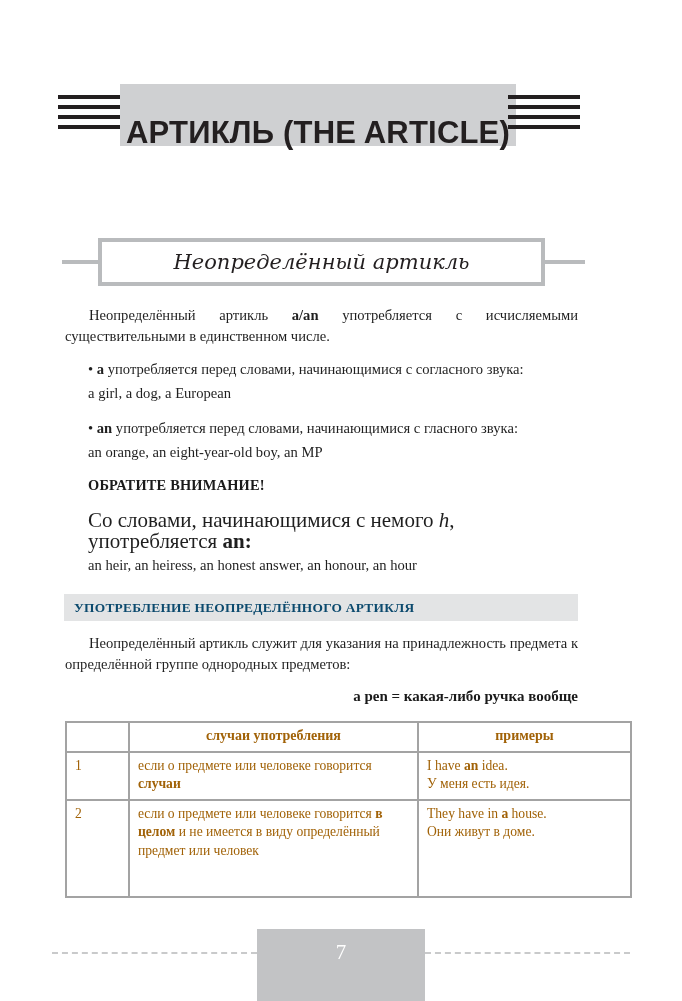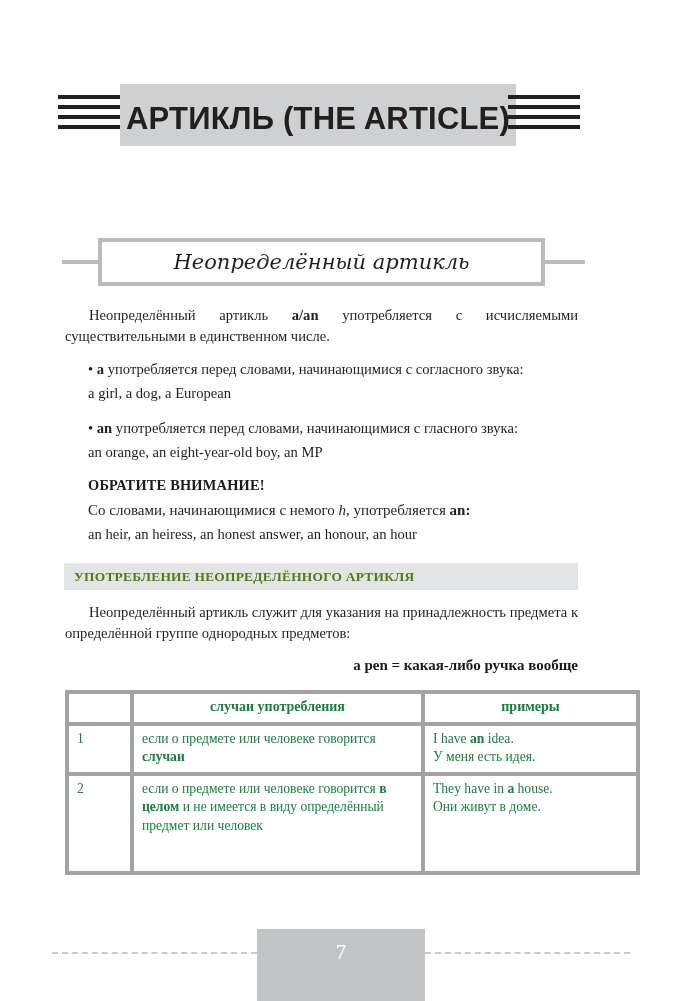--- a/index.html
+++ b/index.html
@@ -53,21 +53,21 @@
     position: absolute;
     left: 120px;
     top: 0;
     width: 396px;
     height: 62px;
     background: #cfd0d2;
   }
   .title-text {
     position: absolute;
     left: 120px;
-    top: 4px;
+    top: 18px;
     width: 396px;
     height: 62px;
     line-height: 62px;
     text-align: center;
     font-family: "Liberation Sans", "DejaVu Sans", sans-serif;
     font-weight: bold;
     font-size: 31px;
     letter-spacing: 0.2px;
     color: #231f20;
     white-space: nowrap;
@@ -148,23 +148,23 @@
   }
   p.attention {
     margin: 14px 0 1px 0;
     padding-left: 23px;
     font-size: 14.4px;
     font-weight: bold;
     letter-spacing: 0.2px;
     color: #1a1a1a;
   }
   p.note {
-    margin: 6px 0 3px 0;
-    padding-left: 23px;
-    font-size: 15px;
+    margin: 16px 0 3px 0;
+    padding-left: 23px;
+    font-size: 21px;
     line-height: 21px;
     color: #1f1f1f;
   }
   p.note-last {
     margin: 0 0 18px 0;
     padding-left: 23px;
     font-size: 14.6px;
     line-height: 21px;
     color: #1f1f1f;
   }
@@ -190,38 +190,38 @@
   }
   .section-bar-text {
     position: absolute;
     left: 10px;
     top: 0;
     height: 14px;
     line-height: 27px;
     font-size: 13.4px;
     font-weight: bold;
     letter-spacing: 0.25px;
-    color: #4d7c0f;
+    color: #0c4a6e;
     white-space: nowrap;
   }
 
   
   table.uses {
     border-collapse: collapse;
     width: 513px;
     margin-top: 4px;
     table-layout: fixed;
   }
   table.uses td, table.uses th {
-    border: 4px solid #a3a3a3;
+    border: 2px solid #a3a3a3;
     padding: 4px 8px 5px 8px;
     font-size: 13.6px;
     line-height: 18.5px;
     vertical-align: top;
-    color: #15803d;
+    color: #a16207;
     font-weight: normal;
     text-align: left;
   }
   table.uses th {
     text-align: center;
     font-weight: bold;
     font-size: 14px;
     padding-top: 4px;
     padding-bottom: 5px;
   }

